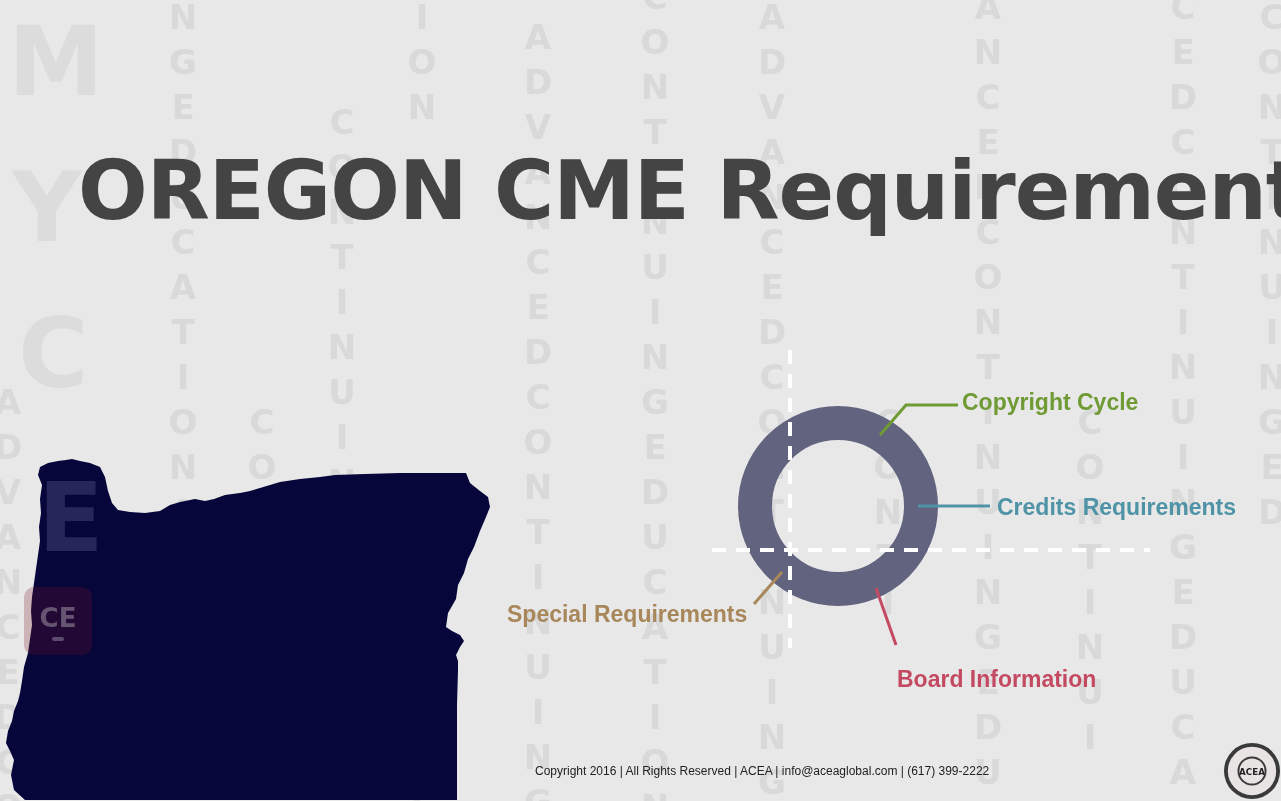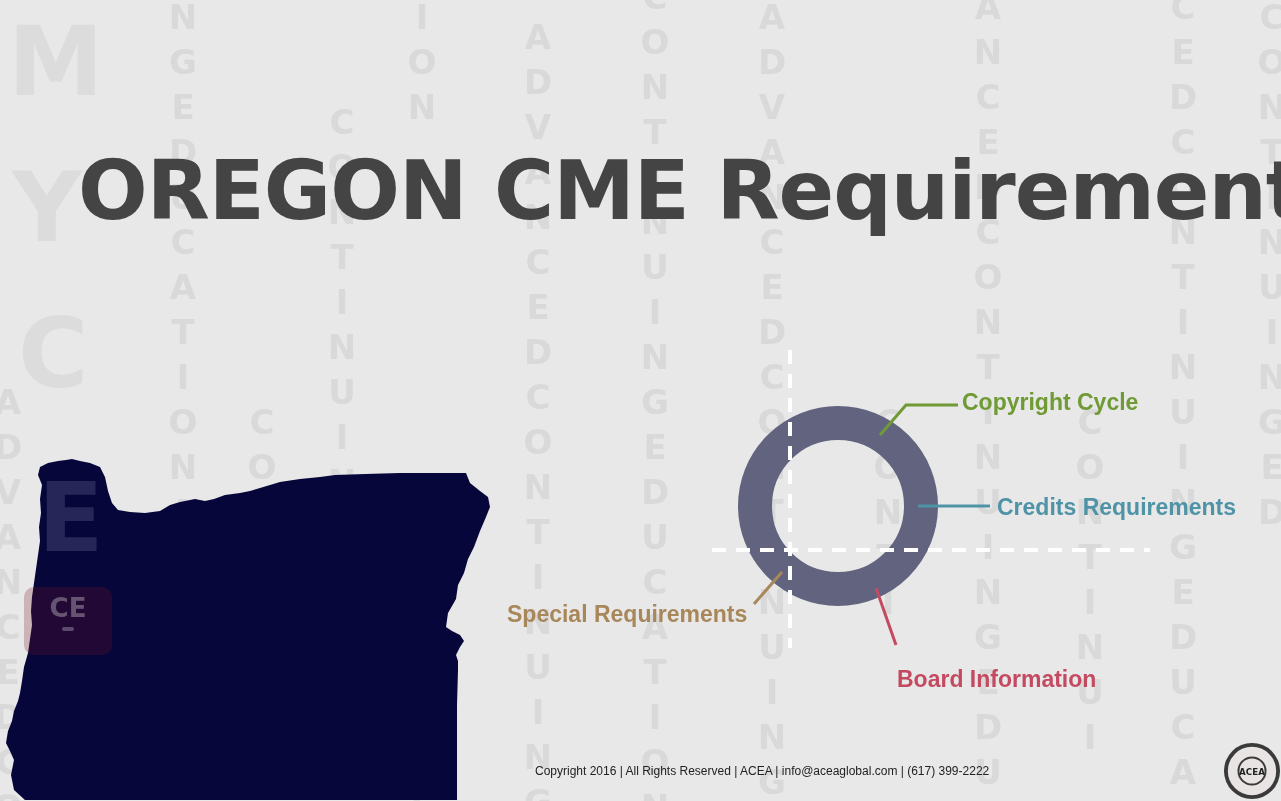--- a/index.html
+++ b/index.html
@@ -29,25 +29,25 @@
   .title {
     position: absolute; left: 78px; top: 150px;
     font-size: 82px; font-weight: bold; color: #444444;
     font-family: "DejaVu Sans", sans-serif; letter-spacing: -1px;
     white-space: nowrap; margin: 0; line-height: 1;
   }
 
   .oregon-map { position: absolute; left: 0; top: 455px; }
 
   .ce-badge {
-    position: absolute; left: 24px; top: 587px; width: 88px; height: 68px;
+    position: absolute; left: 24px; top: 587px; width: 68px; height: 68px;
     border-radius: 10px; background: rgba(120,20,40,0.25);
     color: rgba(230,230,230,0.35); font-weight: bold; font-size: 26px;
     font-family: "DejaVu Sans", sans-serif;
-    display: flex; flex-direction: column; align-items: center; padding-top: 6px;
+    display: flex; flex-direction: column; align-items: center; padding-top: 16px;
     box-sizing: border-box;
   }
   .ce-badge .bar { width: 12px; height: 4px; background: rgba(200,200,220,0.35); margin-top: 4px; border-radius: 2px; }
 
   .diagram { position: absolute; left: 0; top: 0; width: 1281px; height: 801px; pointer-events: none; }
   .label {
     position: absolute; font-size: 23px; font-weight: bold; white-space: nowrap;
     font-family: "Liberation Sans", sans-serif; pointer-events: auto;
   }
   .footer {

